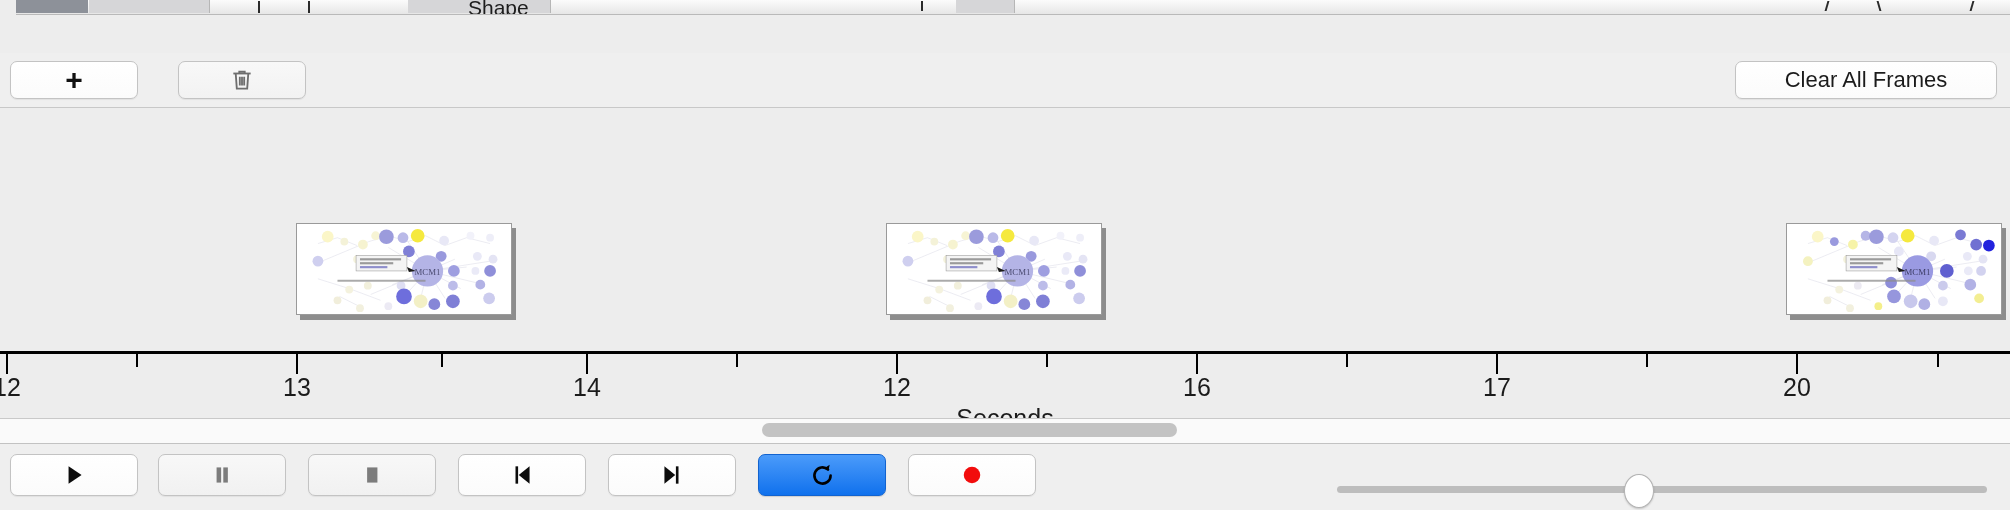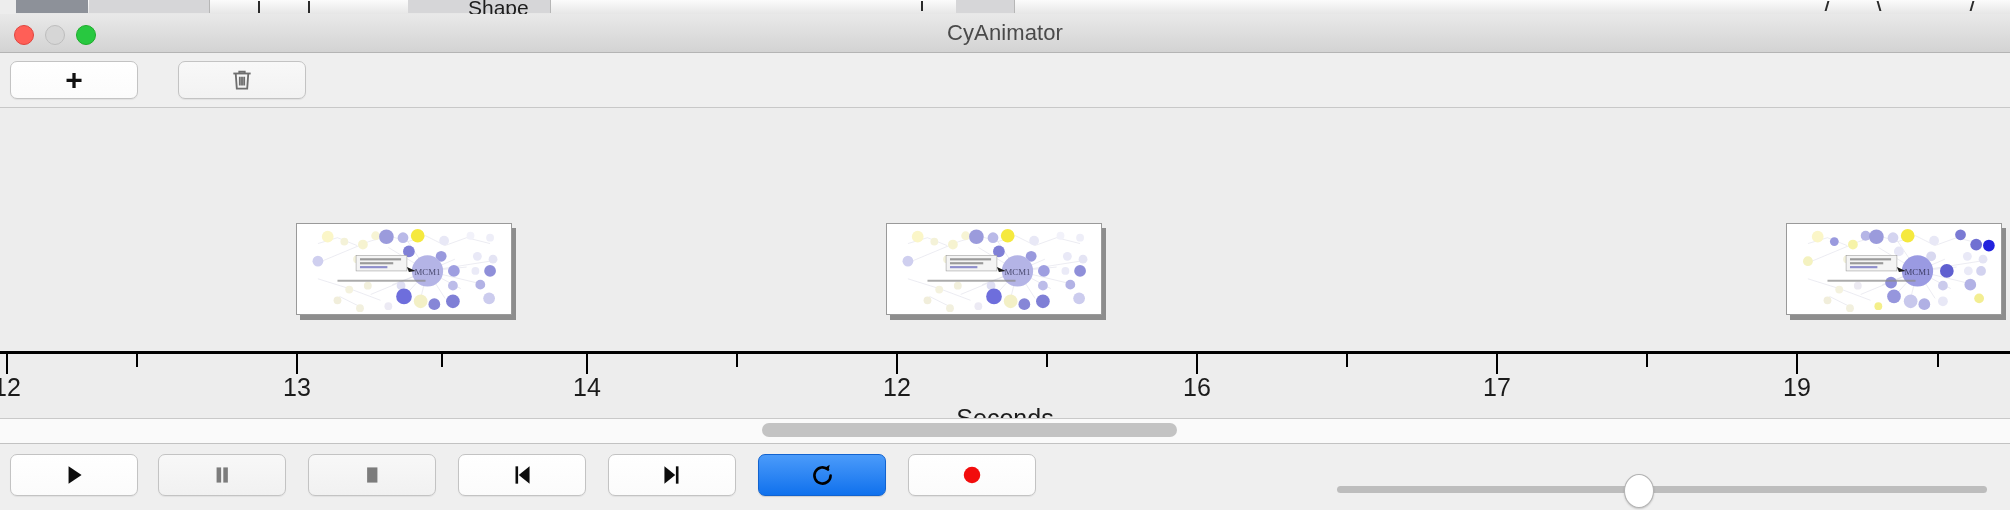--- a/index.html
+++ b/index.html
@@ -106,41 +106,34 @@
     <div class="bg-tickmark" style="left:292px;"></div>
     <div class="bg-chip" style="left:392px;width:142px;"></div>
     <div class="bg-word">Shape</div>
     <div class="bg-tickmark" style="left:905px;height:10px;"></div>
     <div class="bg-chip" style="left:940px;width:58px;"></div>
     <div class="bg-tickmark" style="left:1810px;height:10px;transform:skewX(-16deg);"></div>
     <div class="bg-tickmark" style="left:1862px;height:10px;transform:skewX(16deg);"></div>
     <div class="bg-tickmark" style="left:1955px;height:10px;transform:skewX(-16deg);"></div>
   </div>
 
-  <div class="titlebar">
-    <div class="lights">
-      <div class="light l-close"></div>
-      <div class="light l-min"></div>
-      <div class="light l-max"></div>
-    </div>
-    <div class="win-title">CyAnimator</div>
-  </div>
 
   <div class="toolbar">
     <div class="btn add-btn">
       <span class="plus">+</span>
     </div>
     <div class="btn flat del-btn">
       <svg class="trash-svg" viewBox="0 0 24 24" fill="none" stroke="#6e6e6e" stroke-width="1.7">
         <path d="M4 6h16"></path>
         <path d="M9.5 6V4.4h5V6"></path>
         <path d="M6.2 6l1 14h9.6l1-14"></path>
         <path d="M10 9v8M12 9v8M14 9v8"></path>
       </svg>
     </div>
+    <div class="btn clear-btn">Clear All Frames</div>
   </div>
 
   <div class="panel">
     <div class="panel-inner">
 
       <div class="frame" style="left:296px;">
         <div class="frame-shadow"></div>
         <div class="frame-img">
           <svg class="netsvg" viewBox="0 0 216 92">
             <g stroke="#cfcfdd" stroke-width="0.4" fill="none">
@@ -340,21 +333,21 @@
       <div class="tick major" style="left:1196px;"></div>
       <div class="tick major" style="left:1496px;"></div>
       <div class="tick major" style="left:1796px;"></div>
 
       <div class="tick-label" style="left:7px;">12</div>
       <div class="tick-label" style="left:297px;">13</div>
       <div class="tick-label" style="left:587px;">14</div>
       <div class="tick-label" style="left:897px;">12</div>
       <div class="tick-label" style="left:1197px;">16</div>
       <div class="tick-label" style="left:1497px;text-align:center;">17</div>
-      <div class="tick-label" style="left:1797px;">19</div>
+      <div class="tick-label" style="left:1797px;">20</div>
 
       <div class="axis-title">Seconds</div>
     </div>
   </div>
 
   <div class="scrollzone">
     <div class="scrollthumb"></div>
   </div>
 
   <div class="transport">

